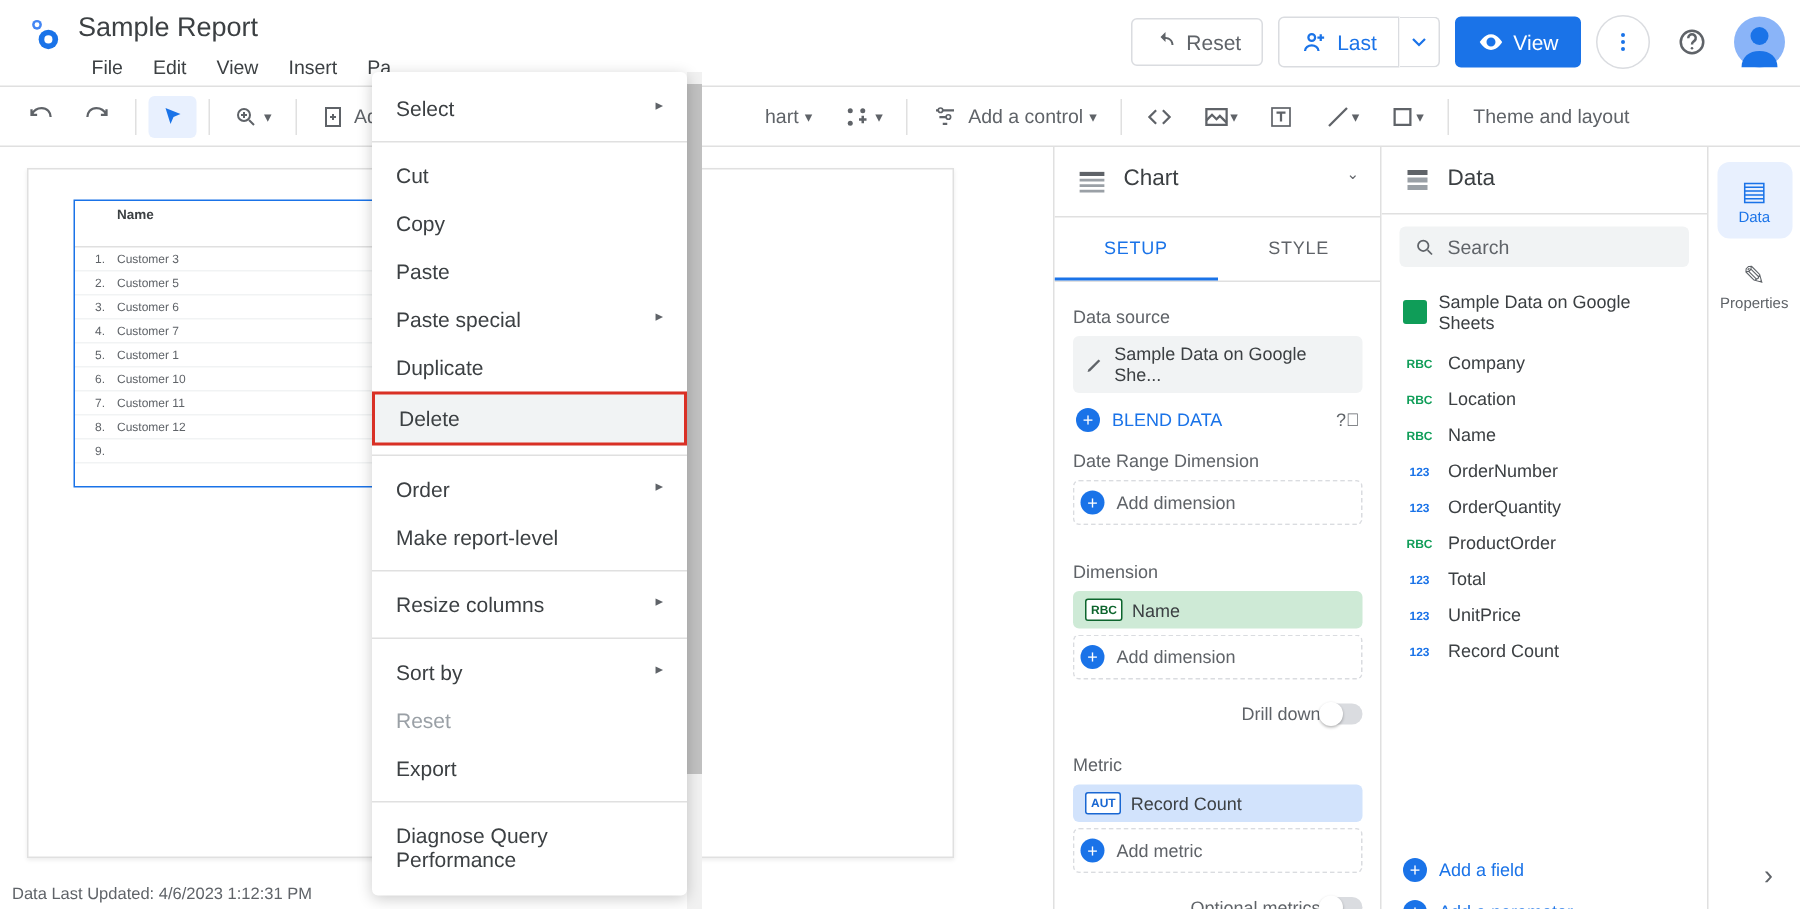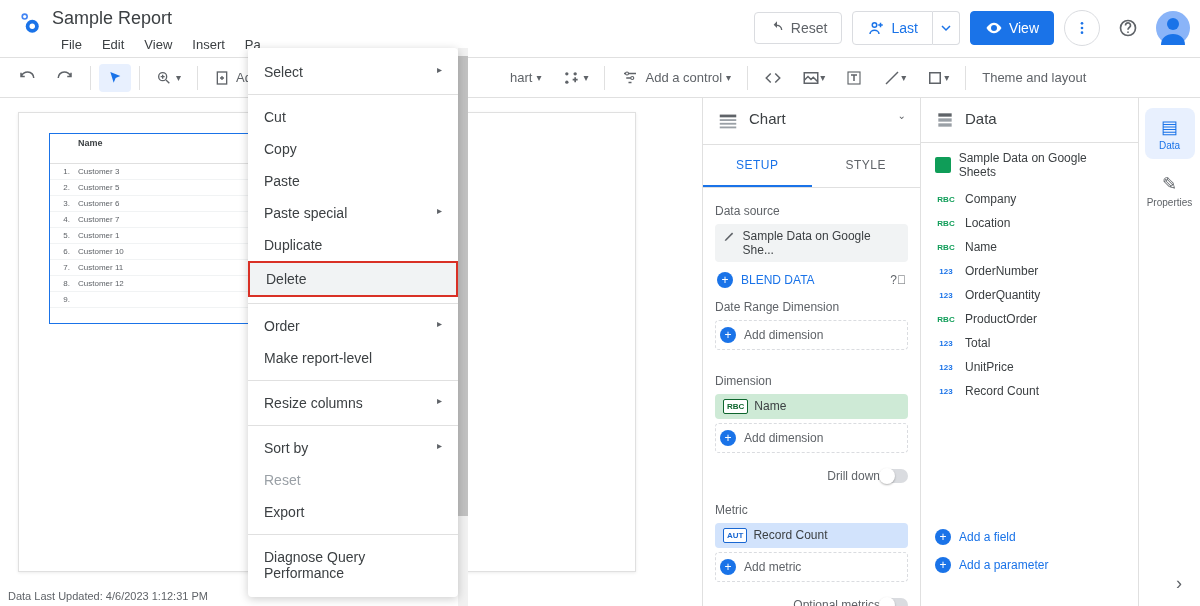--- a/index.html
+++ b/index.html
@@ -44,21 +44,21 @@
 .ctx-scroll-thumb{width:10px;height:460px;background:#c1c1c1;margin-top:8px}
 .arrow{font-size:10px;color:#5f6368}
 .panel{width:218px;border-left:1px solid #e0e0e0;display:flex;flex-direction:column;overflow:hidden}
 .panel-hdr{display:flex;align-items:flex-start;padding:12px 14px;gap:10px;border-bottom:1px solid #e0e0e0}
 .panel-title{font-size:15px;flex:1}
 .tabs{display:flex;border-bottom:1px solid #e0e0e0}
 .tab{flex:1;text-align:center;padding:13px 0;font-size:12px;font-weight:500;letter-spacing:0.5px;cursor:pointer;color:#5f6368}
 .tab.active{color:#1a73e8;border-bottom:2px solid #1a73e8}
 .panel-body{padding:10px 12px;overflow-y:auto;flex:1}
 .sec-label{font-size:12px;color:#5f6368;margin:6px 0}
-.chip{display:flex;align-items:flex-start;background:#f1f3f4;border-radius:4px;padding:5px 8px;font-size:12px;gap:6px;margin-bottom:4px}
+.chip{display:flex;align-items:center;background:#f1f3f4;border-radius:4px;padding:5px 8px;font-size:12px;gap:6px;margin-bottom:4px}
 .chip.green{background:#ceead6}
 .chip.blue{background:#d2e3fc}
 .chip-badge{font-size:8px;font-weight:bold;padding:2px 3px;border-radius:2px;background:#fff}
 .chip-badge.abc{color:#0d652d;border:1px solid #0d652d}
 .chip-badge.aut{color:#1967d2;border:1px solid #1967d2}
 .add-chip{display:flex;align-items:center;gap:8px;padding:6px 4px;border:1px dashed #dadce0;border-radius:4px;font-size:12px;color:#5f6368;margin-bottom:8px}
 .link-row{display:flex;align-items:center;gap:8px;padding:6px 2px;font-size:12px;color:#1a73e8;cursor:pointer}
 .plus-circ{width:16px;height:16px;border-radius:50%;background:#1a73e8;color:#fff;display:flex;align-items:center;justify-content:center;font-size:12px}
 .toggle-row{display:flex;justify-content:flex-end;align-items:center;padding:8px 0;font-size:12px;color:#5f6368}
 .toggle{width:28px;height:14px;background:#dadce0;border-radius:7px;position:relative}
@@ -375,20 +375,29 @@
 
   <div class="panel">
     <div class="panel-hdr">
       <svg width="20" height="20" viewBox="0 0 24 24">
           <rect x="4" y="4" width="16" height="4" fill="#5f6368"></rect>
           <rect x="4" y="10" width="16" height="4" fill="#9aa0a6"></rect>
           <rect x="4" y="16" width="16" height="4" fill="#9aa0a6"></rect>
         </svg>
       <div class="panel-title">Data</div>
     </div>
+    <div style="padding:8px 12px">
+      <div class="search-box">
+        <svg width="14" height="14" viewBox="0 0 24 24">
+            <circle cx="10" cy="10" r="6" fill="none" stroke="#5f6368" stroke-width="2"></circle>
+            <path d="M15 15l5 5" stroke="#5f6368" stroke-width="2"></path>
+          </svg>
+        <span>Search</span>
+      </div>
+    </div>
     <div class="panel-body" style="padding-top:0">
       <div class="data-src-row">
         <div class="sheets-icon"></div>
         <span>Sample Data on Google Sheets</span>
       </div>
       <div id="field-list">
           <div class="field-row">
             <span class="ftype abc">RBC</span>
             <span>Company</span>
           </div>

